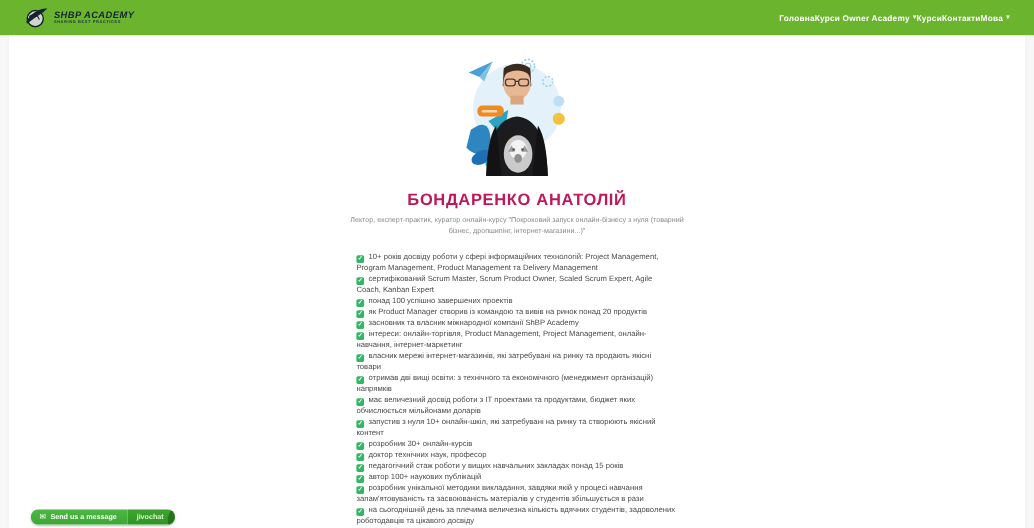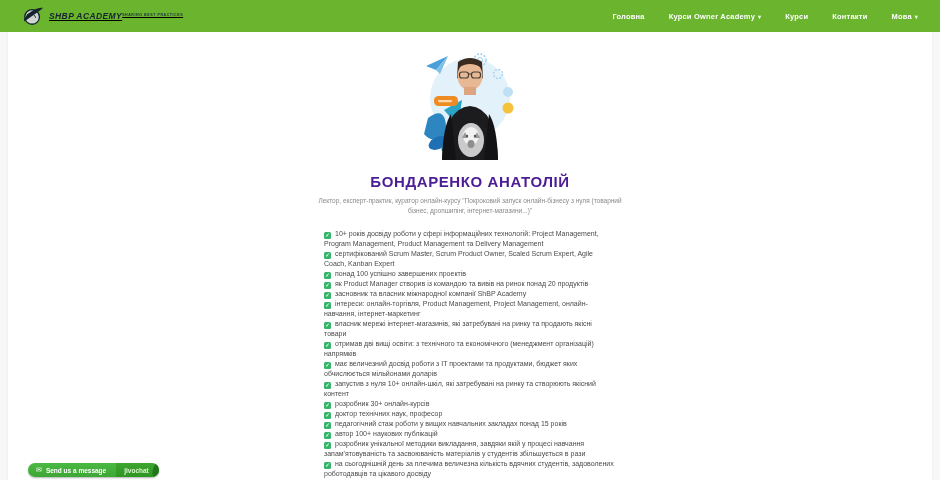--- a/index.html
+++ b/index.html
@@ -14,25 +14,25 @@
   
   .site-header {
     position:absolute; top:0; left:0; width:940px; height:32px;
     background:var(--header_green,#6ab42e);
     display:flex; align-items:center; justify-content:space-between;
     padding:0 22px;
     z-index:5;
   }
   .brand { display:flex; align-items:center; gap:5px; cursor:pointer; }
   .brand-icon { width:22px; height:22px; flex:0 0 auto; }
-  .brand-text { display:flex; line-height:1;text-decoration:underline; }
+  .brand-text { display:flex; flex-direction:column; line-height:1; }
   .brand-name { font-size:8.5px; font-weight:bold; color:#15242e; letter-spacing:.4px; font-style:italic; }
   .brand-tagline { font-size:3.6px; font-weight:bold; color:#1d3340; letter-spacing:.55px; margin-top:2px; }
 
-  .main-nav { display:flex; align-items:center; gap:24px; }
+  .main-nav { display:flex; align-items:center; }
   .nav-item {
     font-size:7.5px; font-weight:bold; color:#ffffff;
     letter-spacing:.2px; cursor:pointer; white-space:nowrap;
     display:flex; align-items:center; gap:3px;
   }
   .chev { font-size:6px; color:#eaffdd; transform:translateY(-.5px); }
 
   
   .container {
     position:absolute; top:32px; left:8px; width:924px; height:448px;
@@ -43,21 +43,21 @@
 
   .profile-photo {
     width:104px; height:112px; margin:16px auto 0 auto;
     border-radius:10px; overflow:hidden; display:block; position:relative;
     background:#ffffff;
   }
   .profile-photo svg { display:block; }
 
   .profile-name {
     margin-top:13px; text-align:center;
-    font-size:15px; font-weight:bold; color:#4c1d95; letter-spacing:.6px;
+    font-size:15px; font-weight:bold; color:#be185d; letter-spacing:.6px;
   }
   .profile-subtitle {
     margin:6px auto 0 auto; width:310px; text-align:center;
     font-size:6.5px; line-height:1.55; color:#8a8a8a;
   }
 
   .achievements {
     list-style:none;
     width:292px; margin:13px auto 0 auto;
   }

